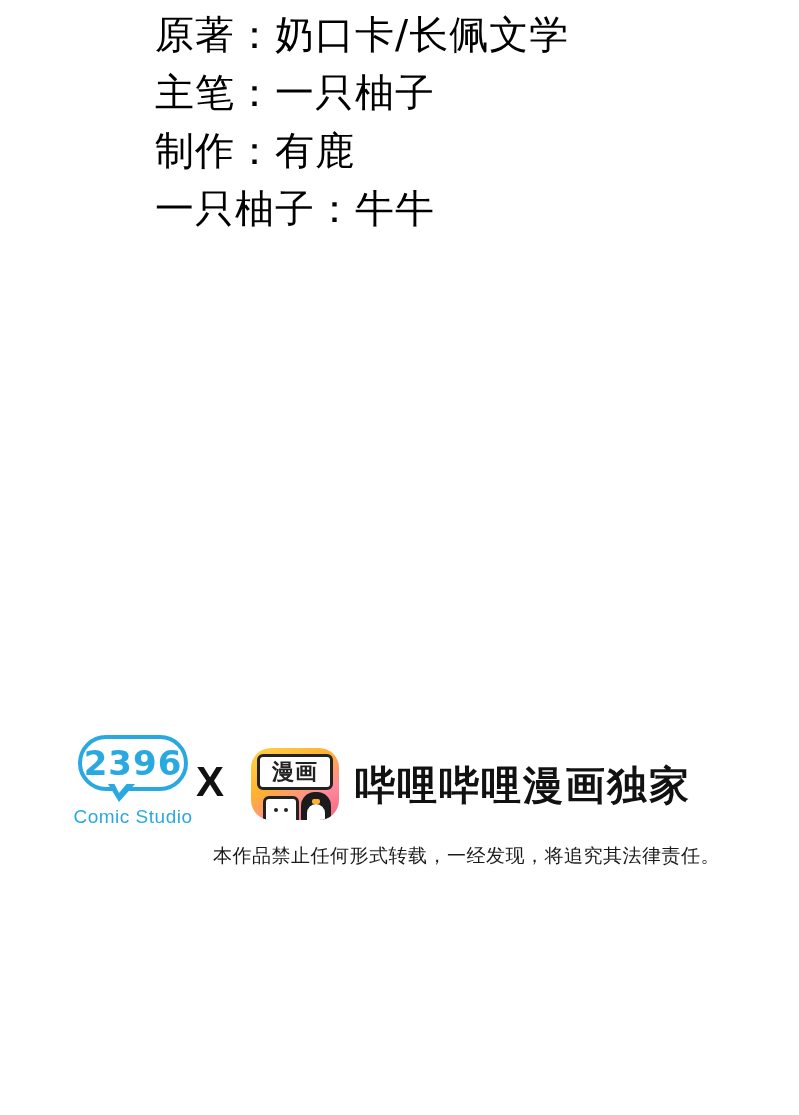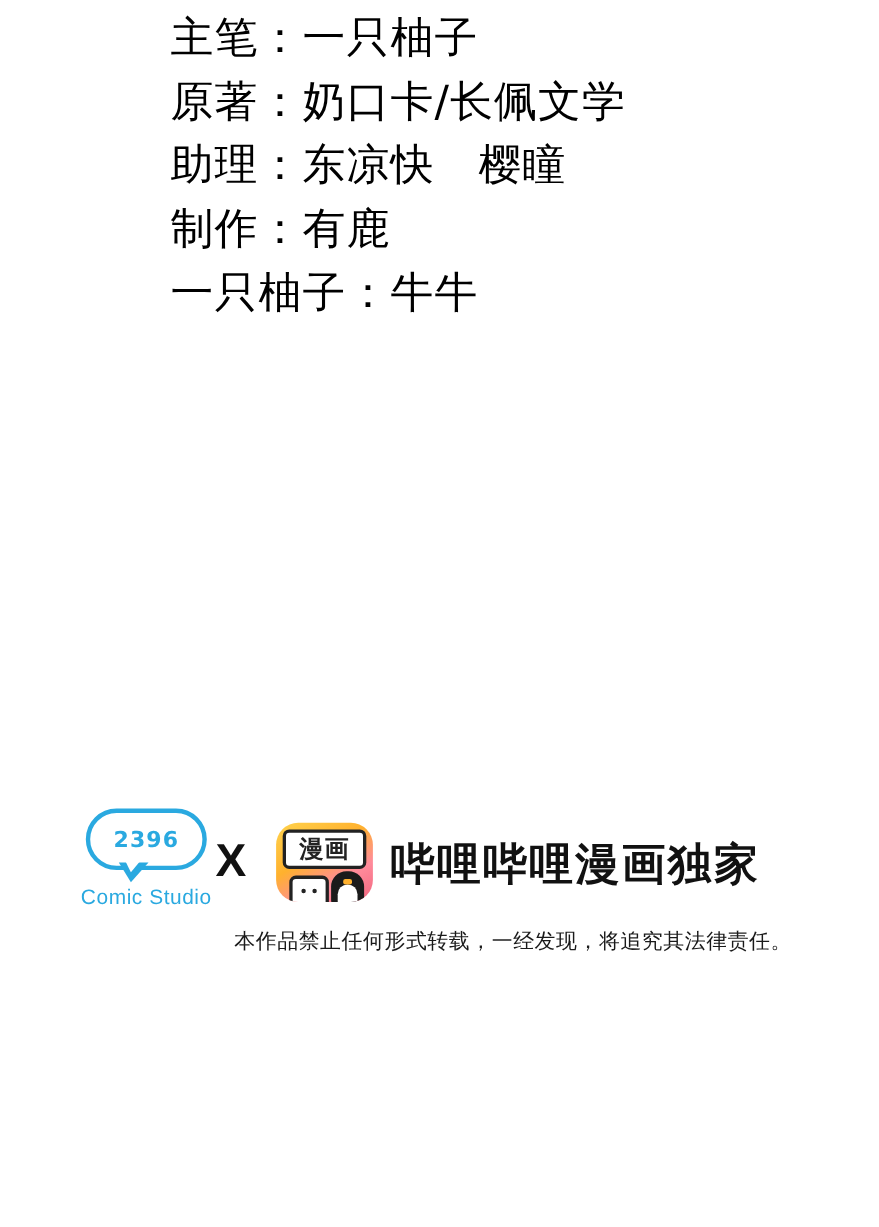--- a/index.html
+++ b/index.html
@@ -59,21 +59,21 @@
   }
   .bubble-num {
     position: absolute;
     left: 0;
     top: 0;
     width: 100%;
     height: 100%;
     display: flex;
     align-items: center;
     justify-content: center;
-    font-size: 20px;
+    font-size: 34px;
     font-weight: bold;
     color: #2aa9e0;
     letter-spacing: 1px;
     font-family: "DejaVu Sans", sans-serif;
     text-align: center;
   }
   .bubble-tail {
     position: absolute;
     left: 26px;
     bottom: -15px;
@@ -210,23 +210,22 @@
     color: #1a1a1a;
     letter-spacing: 0.5px;
     white-space: nowrap;
     font-family: "DejaVu Sans", "Liberation Sans", sans-serif;
   }
 </style>
 </head>
 <body>
 
 <div id="credits">
+  <div class="credit-row">原著：奶口卡/长佩文学</div>
   <div class="credit-row">主笔：一只柚子</div>
-  <div class="credit-row">原著：奶口卡/长佩文学</div>
-  <div class="credit-row">助理：东凉快　樱瞳</div>
   <div class="credit-row">制作：有鹿</div>
   <div class="credit-row">一只柚子：牛牛</div>
 </div>
 
 <div id="footer">
 
   <div id="studio-logo">
     <div class="bubble">
       <div class="bubble-num">2396</div>
       <div class="bubble-tail"></div>

